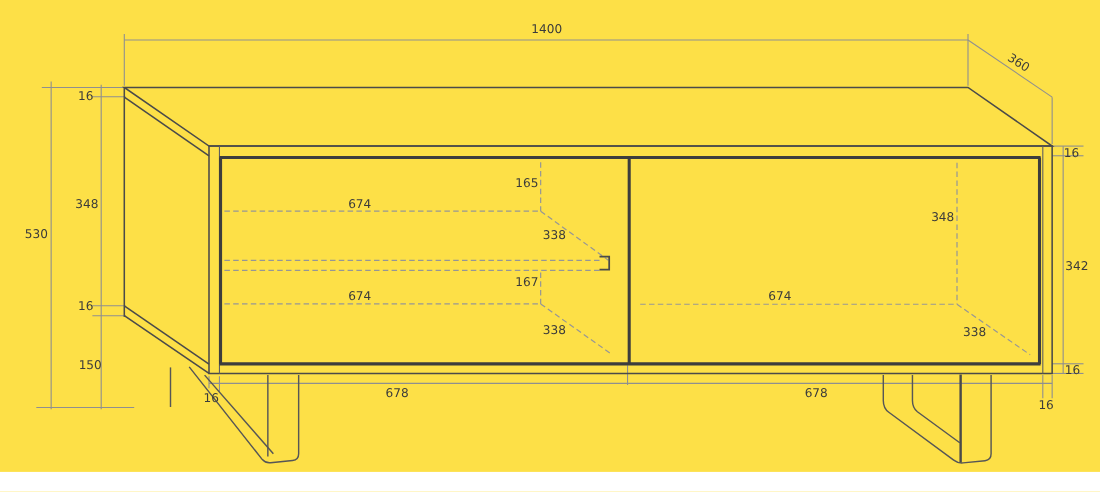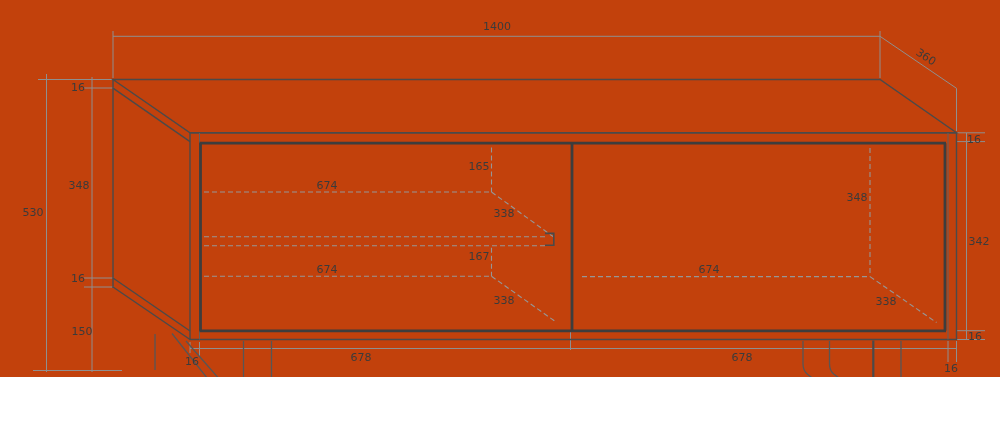--- a/index.html
+++ b/index.html
@@ -1,16 +1,16 @@
 <!DOCTYPE html>
 <html><head>
 <meta charset="utf-8">
 <style>
   html,body{margin:0;padding:0;background:#ffffff;}
-  .canvas{position:relative;width:1000px;height:377px;background:#c2410c;overflow:hidden;text-decoration:underline;}
+  .canvas{position:relative;width:1000px;height:429px;background:#fde047;overflow:hidden;text-decoration:underline;}
   svg{display:block;}
   .dim{stroke:#8f8f8f;stroke-width:1;fill:none;}
   .edge{stroke:#4a4a4a;stroke-width:1.4;fill:none;}
   .edge-thin{stroke:#606060;stroke-width:1;fill:none;}
   .thick{stroke:#3d3d3d;stroke-width:2.8;fill:none;}
   .leg{stroke:#565656;stroke-width:1.3;fill:none;}
   .leg-thick{stroke:#4a4a4a;stroke-width:2.2;fill:none;}
   .dash{stroke:#969696;stroke-width:1.1;stroke-dasharray:5 3;fill:none;}
   .shelf-corner{stroke:#4a4a4a;stroke-width:1.6;fill:none;}
   text{font-family:"DejaVu Sans","Liberation Sans",sans-serif;font-size:11px;fill:#3b3b3b;text-anchor:middle;}

